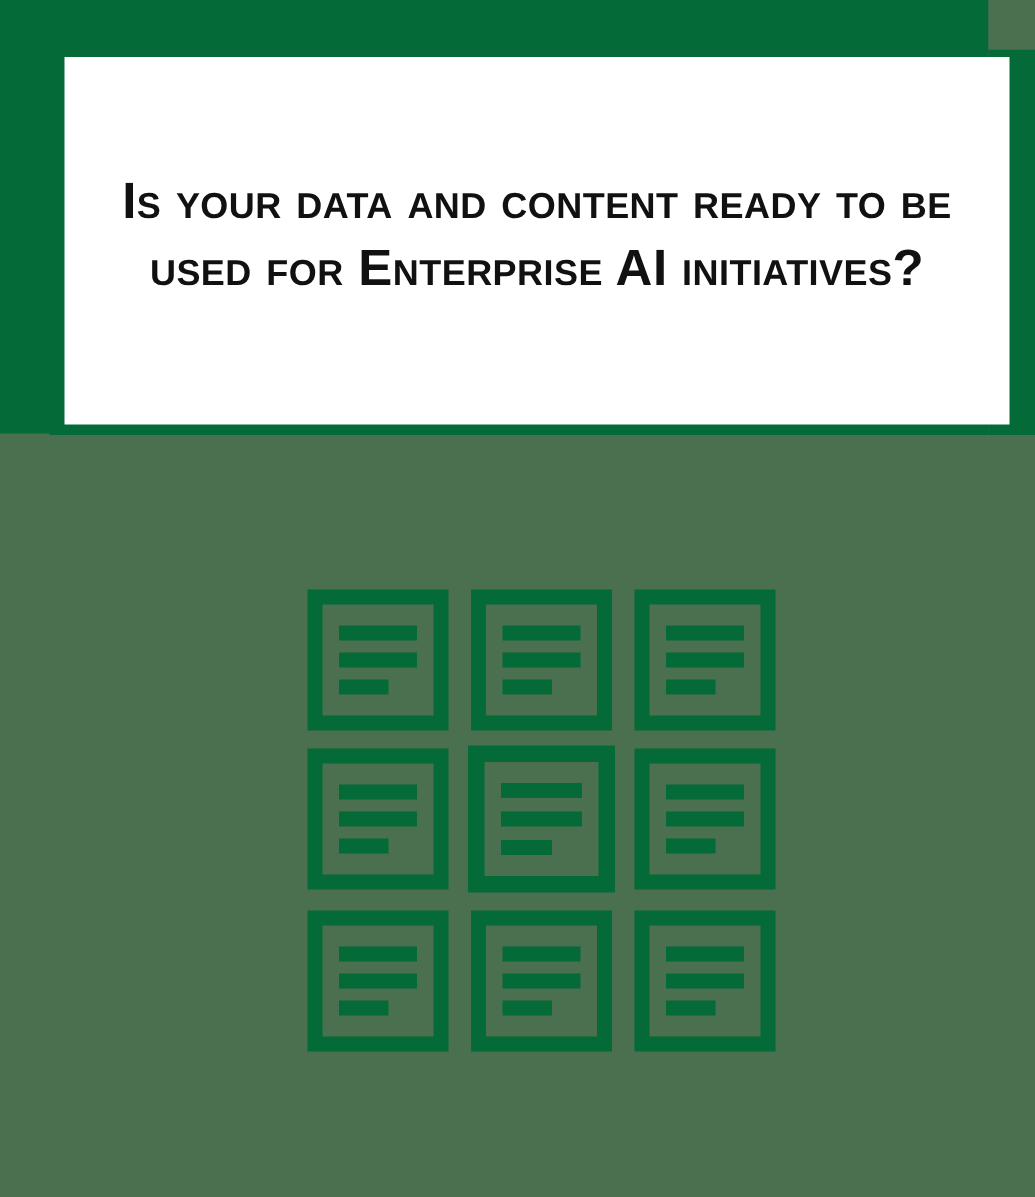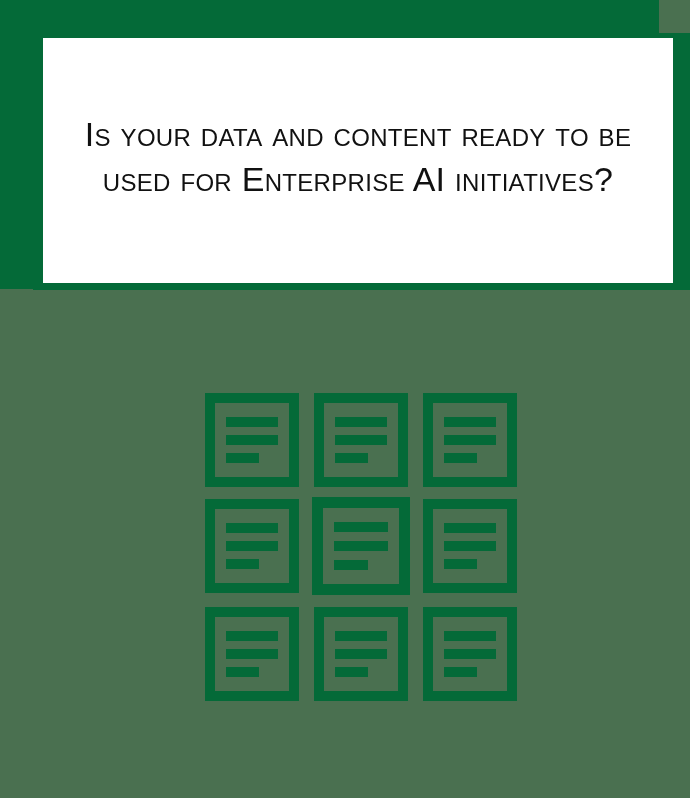--- a/index.html
+++ b/index.html
@@ -72,21 +72,21 @@
     align-items: center;
     justify-content: center;
     box-sizing: border-box;
     padding: 10px 24px 18px;
   }
 
   .hero-title {
     margin: 0;
     font-family: "Liberation Sans", sans-serif;
     font-variant: small-caps;
-    font-weight: normal;
+    font-weight: bold;
     font-size: 34px;
     line-height: 1.30;
     letter-spacing: 0.3px;
     color: #111111;
     text-align: center;
     max-width: 600px;
   }
 
   
   #doc-grid {

